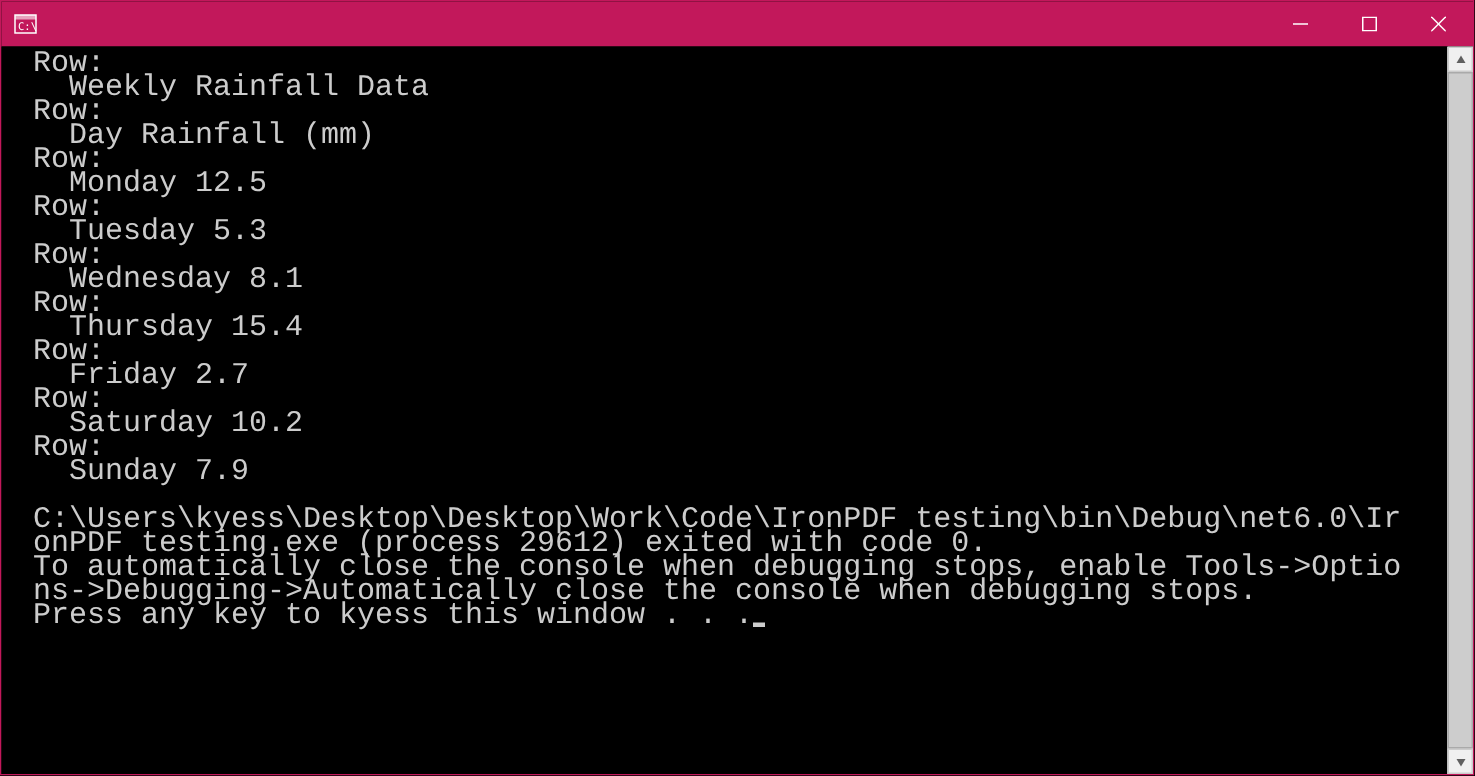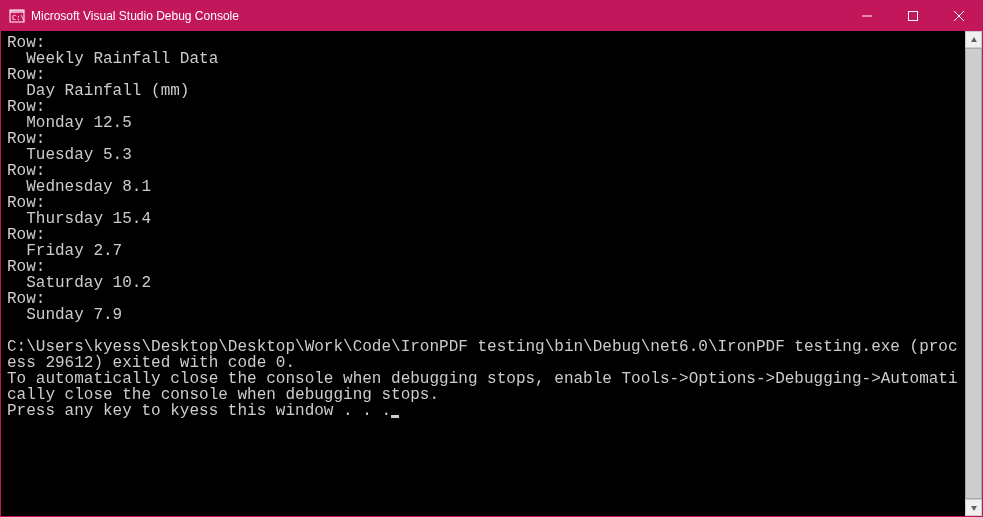--- a/index.html
+++ b/index.html
@@ -67,23 +67,23 @@
       height: 10px;
     }
     .console-area {
       flex: 1;
       background: #000;
       display: flex;
       overflow: hidden;
     }
     .console-content {
       flex: 1;
-      padding: 4px 6px;
+      padding: 4px 21px;
       color: #ccc;
-      font-size: 16px;
+      font-size: 20px;
       line-height: 16px;
       white-space: pre-wrap;
       word-break: break-all;
       overflow: hidden;
     }
     .scrollbar {
       width: 17px;
       background: #f0f0f0;
       display: flex;
       flex-direction: column;
@@ -129,21 +129,20 @@
 
 <div class="window">
   <div class="titlebar">
     <span class="titlebar-icon">
       <svg viewBox="0 0 16 16">
         <rect x="1" y="2" width="14" height="12" fill="none" stroke="#fff" stroke-width="1"></rect>
         <rect x="1" y="2" width="14" height="3" fill="#fff" opacity="0.6"></rect>
         <text x="3" y="12" font-size="7" fill="#fff" font-family="monospace">C:\</text>
       </svg>
     </span>
-    <span class="titlebar-title">Microsoft Visual Studio Debug Console</span>
     <span class="titlebar-spacer"></span>
     <div class="titlebar-controls">
       <div class="titlebar-btn">
         <svg viewBox="0 0 10 10">
             <line x1="0" y1="5" x2="10" y2="5" stroke="#fff" stroke-width="1"></line>
           </svg>
       </div>
       <div class="titlebar-btn">
         <svg viewBox="0 0 10 10">
             <rect x="0.5" y="0.5" width="9" height="9" fill="none" stroke="#fff" stroke-width="1"></rect>

